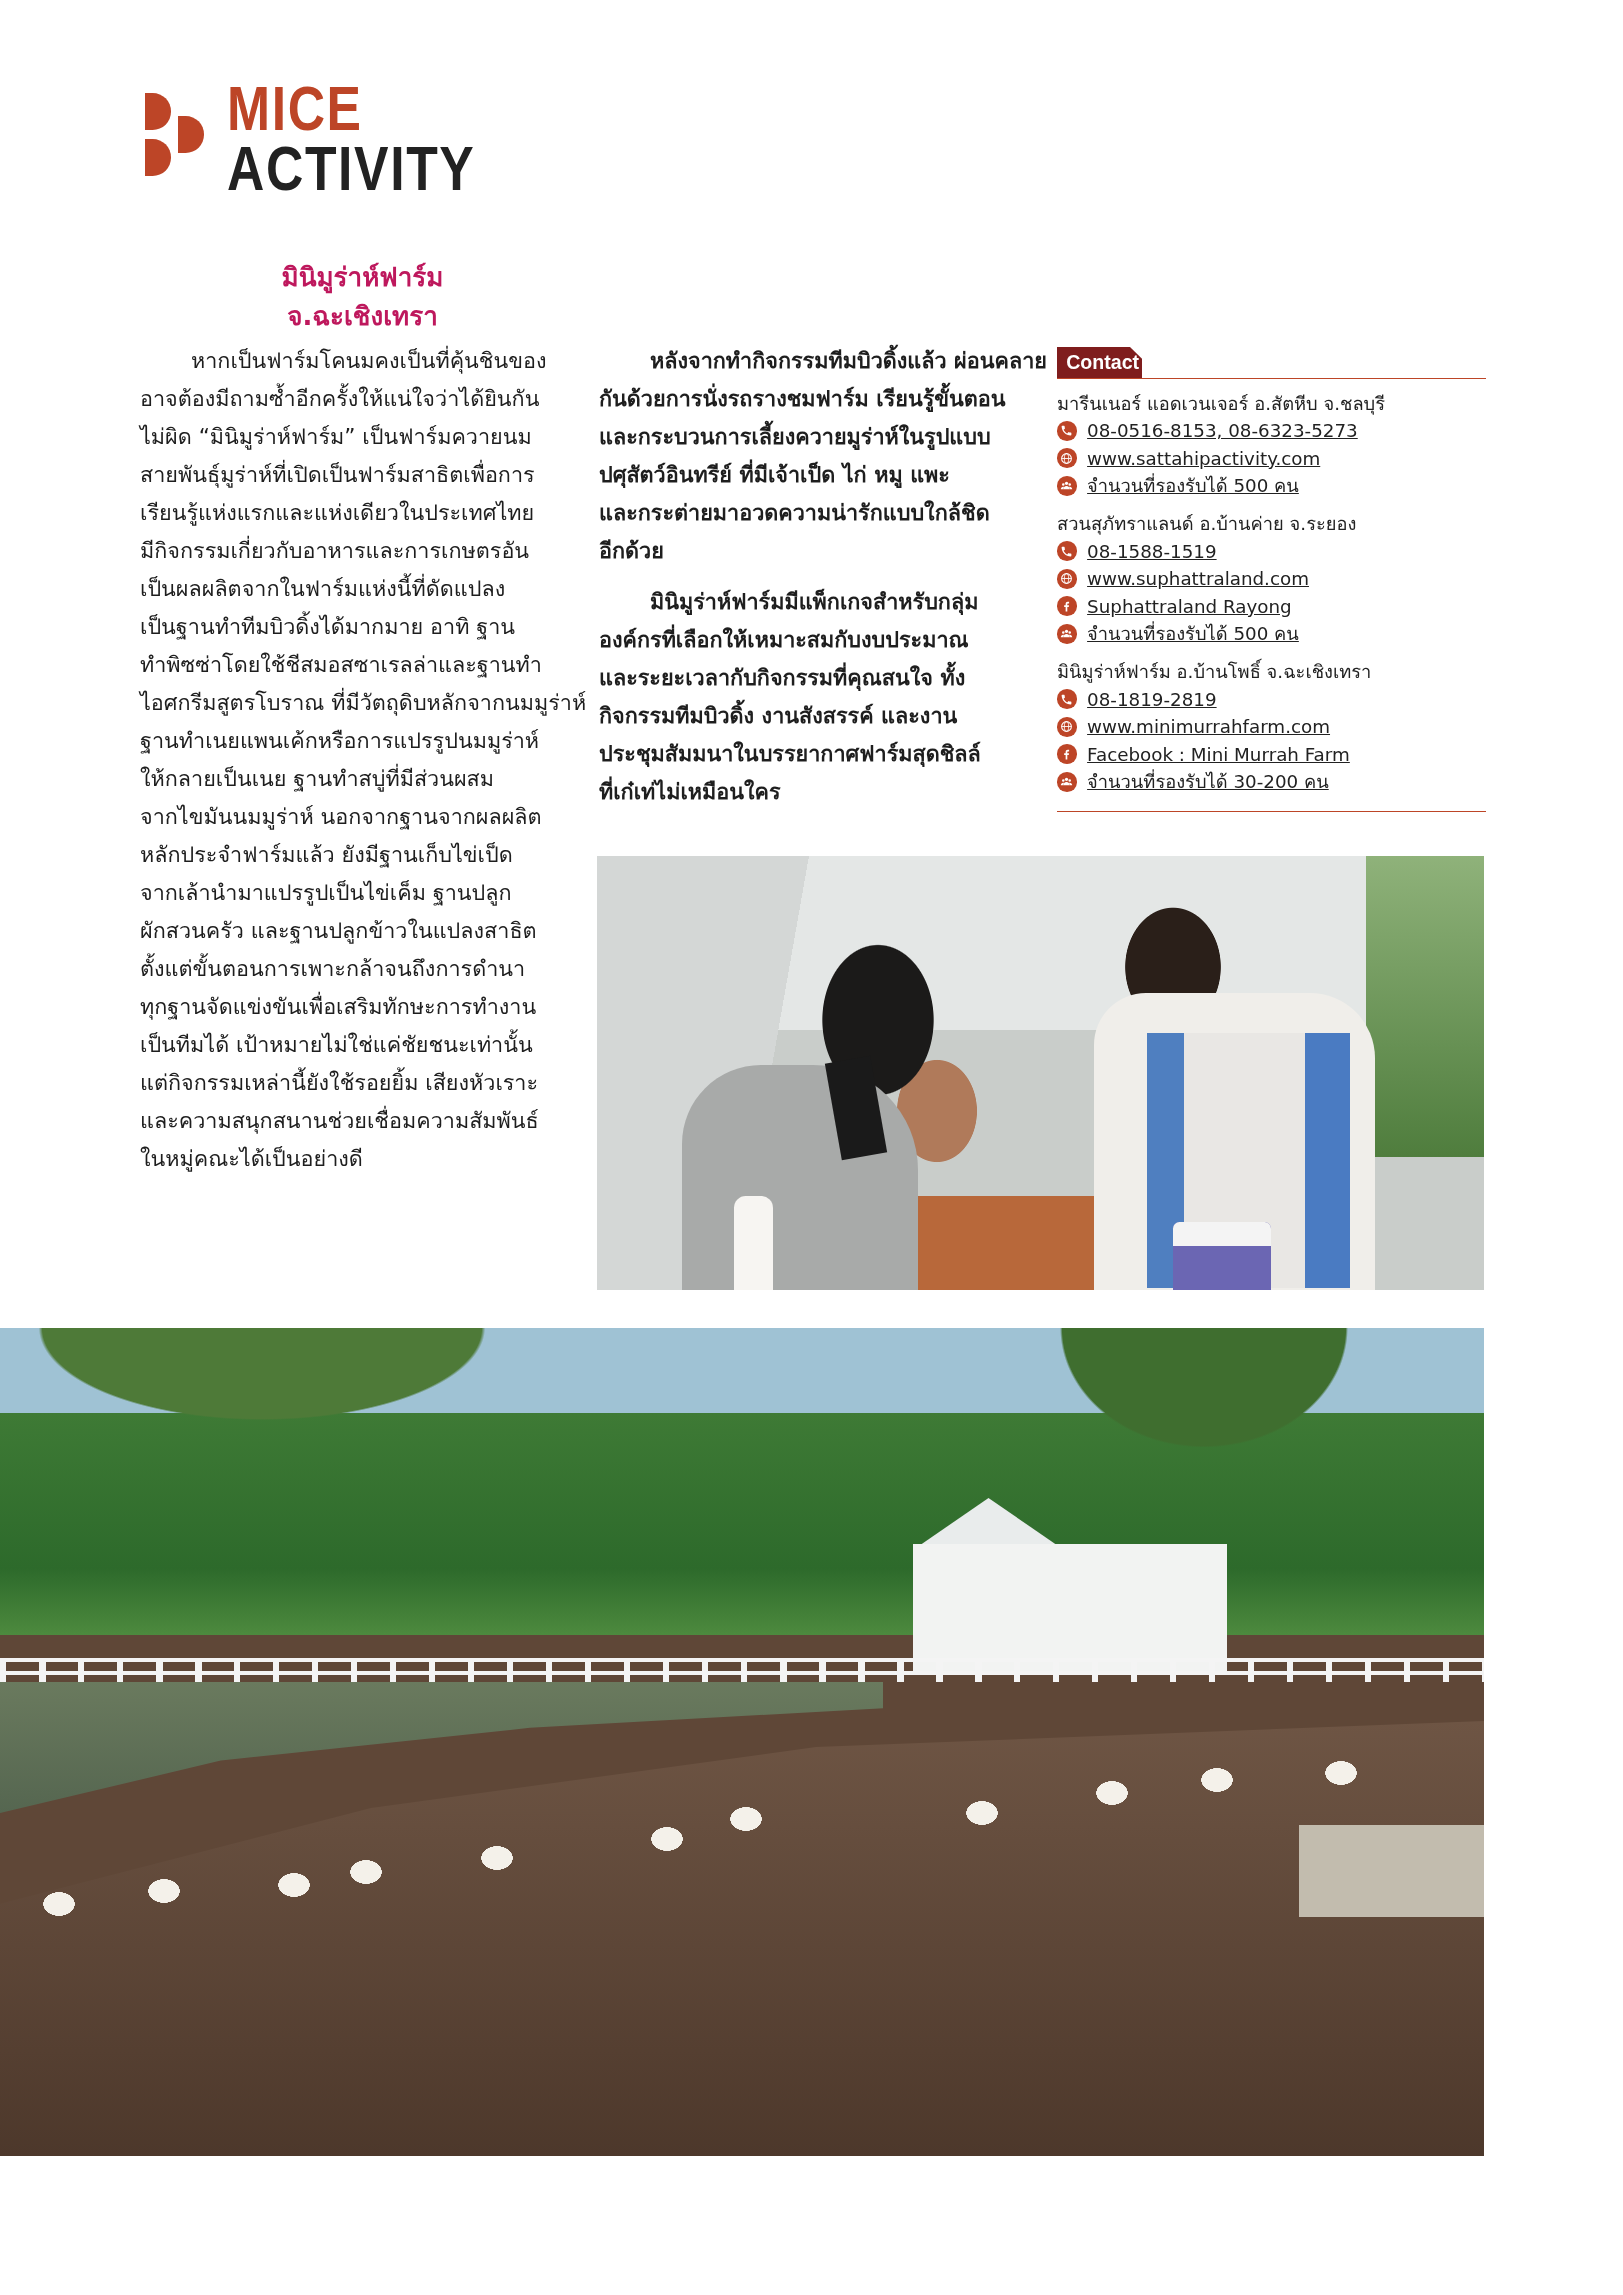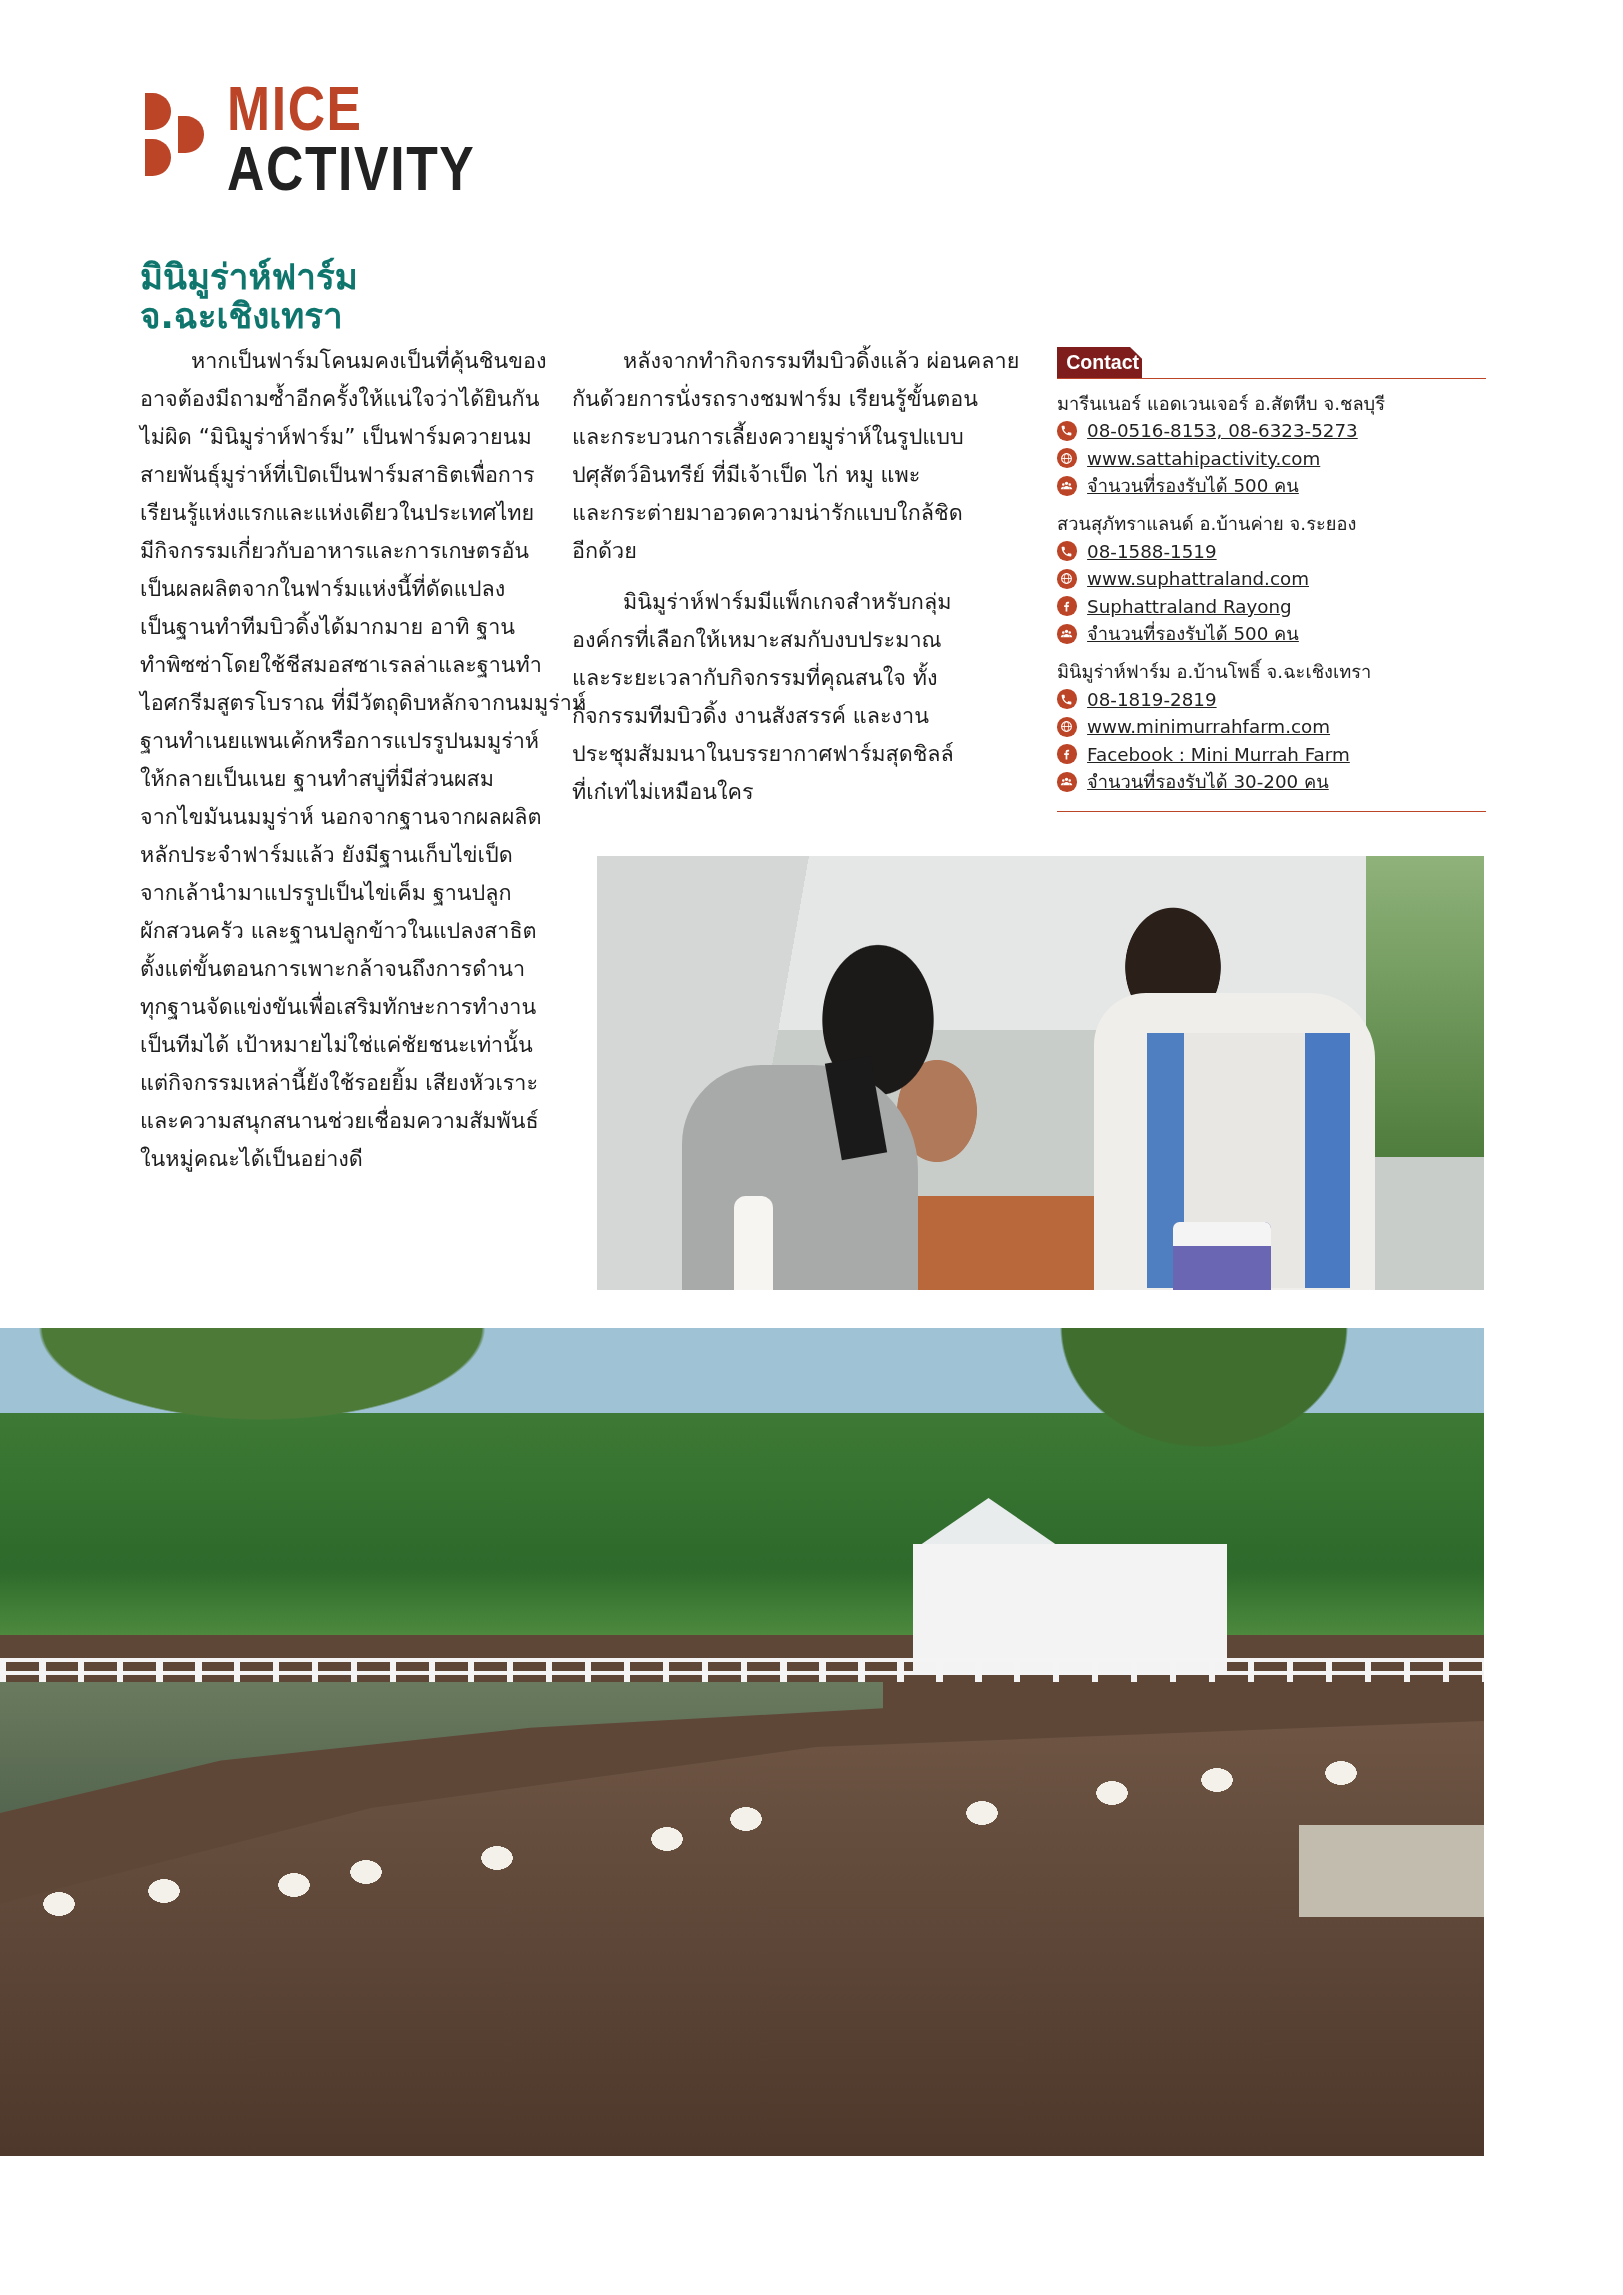--- a/index.html
+++ b/index.html
@@ -13,28 +13,28 @@
   .logo-mark .dot { position: absolute; background: #bd4527; }
   .logo-mark .d1 { left: 2px; top: 16.4px; width: 26px; height: 37px; border-radius: 0 18.3px 18.3px 0; }
   .logo-mark .d2 { left: 2px; top: 62px; width: 26px; height: 37px; border-radius: 0 18.3px 18.3px 0; }
   .logo-mark .d3 { left: 35px; top: 39px; width: 26px; height: 37px; border-radius: 0 18.3px 18.3px 0; }
   .logo-text { position: absolute; left: 84px; top: 0; font-family: "Liberation Sans", sans-serif; font-weight: 700;
                letter-spacing: 2px; line-height: 1; transform: scaleX(0.82); transform-origin: left top; }
   .logo-text .l1 { color: #bd4527; font-size: 63px; display: block; height: 60px; }
   .logo-text .l2 { color: #222222; font-size: 63px; display: block; }
 
   
-  .title { left: 140px; top: 258px; width: 445px; color: #0f766e; font-weight: 700;
-           font-size: 35px; line-height: 39px; font-family: "DejaVu Sans", sans-serif; }
+  .title { left: 140px; top: 258px; width: 445px; color: #be185d; font-weight: 700;
+           font-size: 26px; line-height: 39px; font-family: "DejaVu Sans", sans-serif; text-align: center; }
 
   
   .col { font-size: 21.6px; line-height: 38px; color: #1e1e1e; font-family: "DejaVu Sans", sans-serif; }
   .col .line { display: block; white-space: nowrap; }
   .col-left { left: 140px; top: 342px; width: 432px; }
-  .col-mid { left: 572px; top: 342px; width: 432px; }
+  .col-mid { left: 599px; top: 342px; width: 432px; font-weight: bold; }
 
   
   .contact { left: 1057px; top: 347px; width: 429px; }
   .contact-head { position: relative; height: 31px; border-bottom: 1.3px solid #bd4527; }
   .contact-tag { position: absolute; left: 0; top: 0; height: 31px; width: 85px; background: #7f1d1d;
                  color: #fff; font-family: "Liberation Sans", sans-serif; font-weight: 700; font-size: 19.6px;
                  line-height: 31px; padding-left: 9.2px; box-sizing: border-box;
                  clip-path: polygon(0 0, 73px 0, 85px 11.8px, 85px 100%, 0 100%); }
   .venue { margin-top: 10.5px; }
   .venue-name { font-size: 18.3px; line-height: 27.5px; color: #222; white-space: nowrap; }

